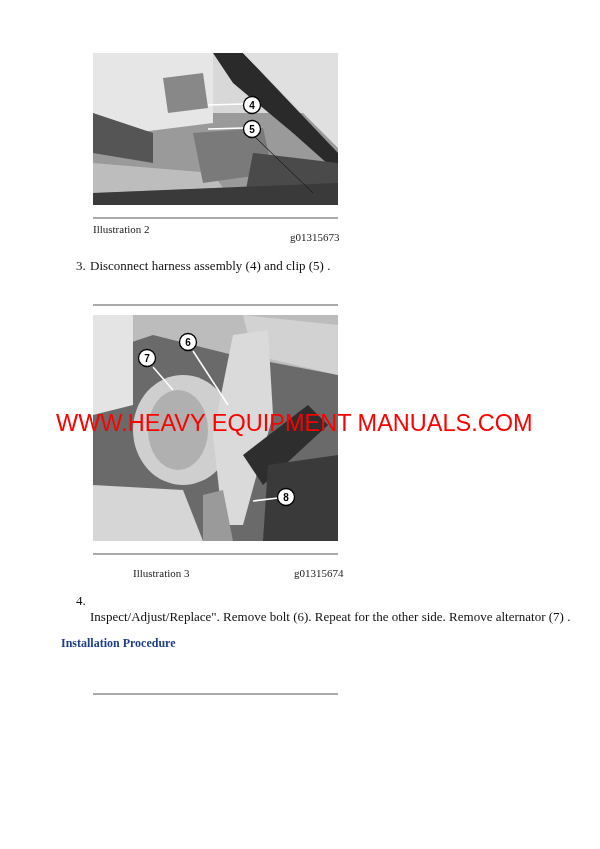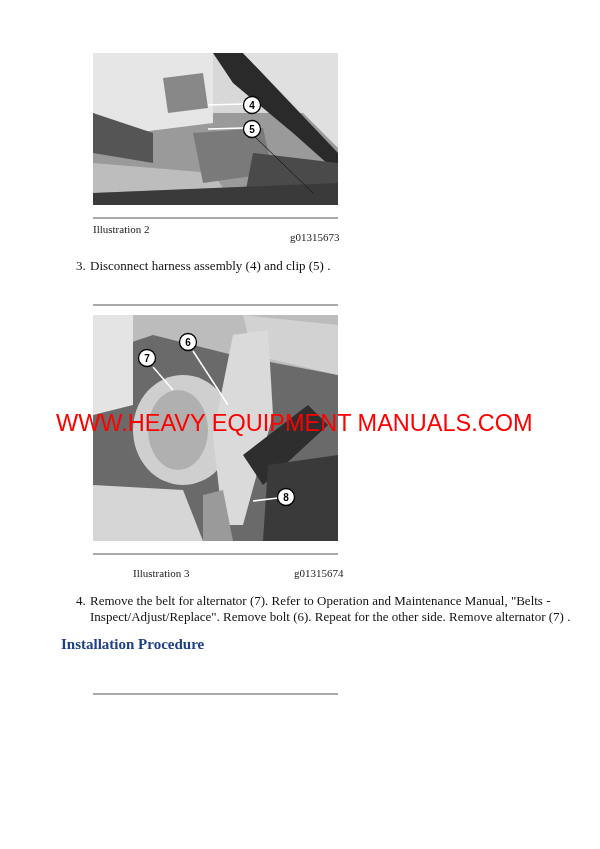--- a/index.html
+++ b/index.html
@@ -20,21 +20,21 @@
     .caption {
       position: absolute; font-size: 11px; color: #222;
     }
     .step {
       position: absolute; font-size: 13px; line-height: 16px; color: #111;
     }
     .step .num { position: absolute; left: 0; top: 0; }
     .step .txt { position: absolute; left: 14px; top: 0; }
     .heading {
       position: absolute; left: 61px; top: 636px; margin: 0;
-      font-size: 15px; font-weight: bold; color: #1e3f85;
+      font-size: 12px; font-weight: bold; color: #1e3f85;
       font-family: "Liberation Serif", serif;
     }
     .watermark {
       position: absolute; left: 56px; top: 410px;
       font-family: "Liberation Sans", sans-serif; font-size: 23.5px;
       color: #ff0000; white-space: nowrap; letter-spacing: 0px;
     }
     .callout text {
       font-family: "Liberation Sans", sans-serif; font-weight: bold; font-size: 10px;
     }
@@ -108,21 +108,20 @@
     <circle cx="10" cy="10" r="8.5" fill="#fff" stroke="#000" stroke-width="1.3"></circle>
     <text x="10" y="13.5" text-anchor="middle">8</text>
   </svg>
 </div>
 <div class="rule" style="top:553px;"></div>
 <div class="caption" style="left:93px; top:567px;margin-left:40px;">Illustration 3</div>
 <div class="caption" style="left:294px; top:567px;text-align:right;">g01315674</div>
 
 <div class="step" style="left:76px; top:593px; width:500px; height:32px;">
   <span class="num">4.</span>
-  <span class="txt" style="white-space:nowrap;">Remove the belt for alternator (7). Refer to Operation and Maintenance Manual, "Belts -</span>
   <span class="txt" style="top:16px; white-space:nowrap;">Inspect/Adjust/Replace". Remove bolt (6). Repeat for the other side. Remove alternator (7) .</span>
 </div>
 
 <h2 class="heading">Installation Procedure</h2>
 
 <div class="rule" style="top:693px;"></div>
 
 <div class="watermark">WWW.HEAVY EQUIPMENT MANUALS.COM</div>
 
 </body></html>

